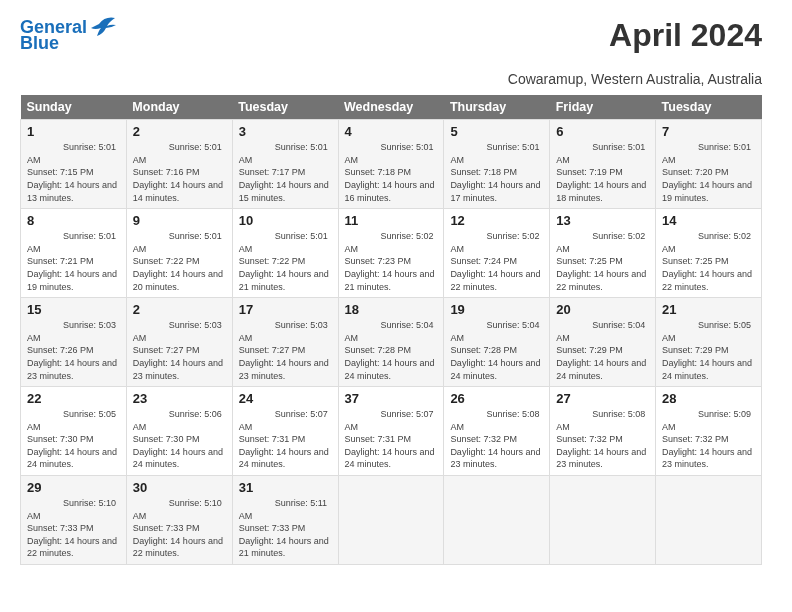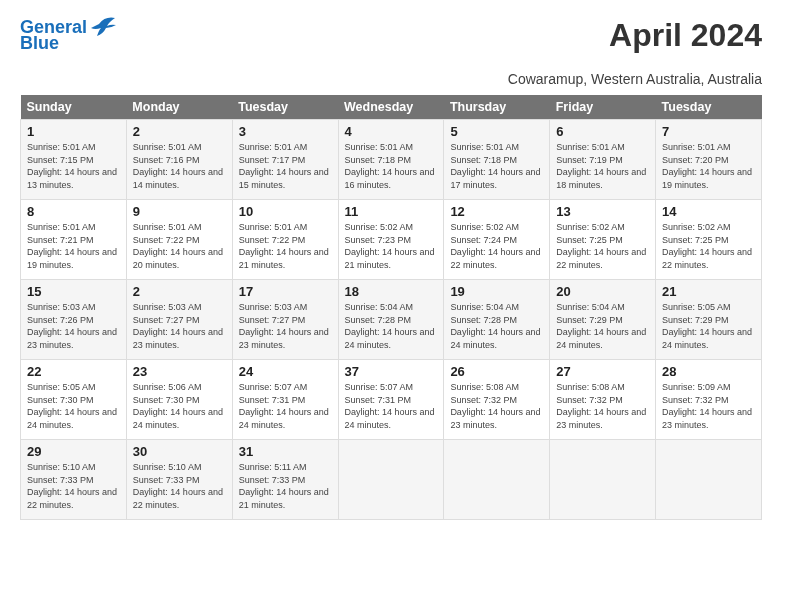--- a/index.html
+++ b/index.html
@@ -80,20 +80,21 @@
       font-size: 13px;
       font-weight: bold;
       color: #222;
       display: block;
       margin-bottom: 2px;
     }
     .day-info {
       font-size: 9px;
       color: #444;
       line-height: 1.4;
+      margin-left: 36px;
     }
     td.empty {
       background-color: #f5f5f5;
     }
   </style>
 </head>
 <body>
 
 <div class="page">
   <div class="header">

